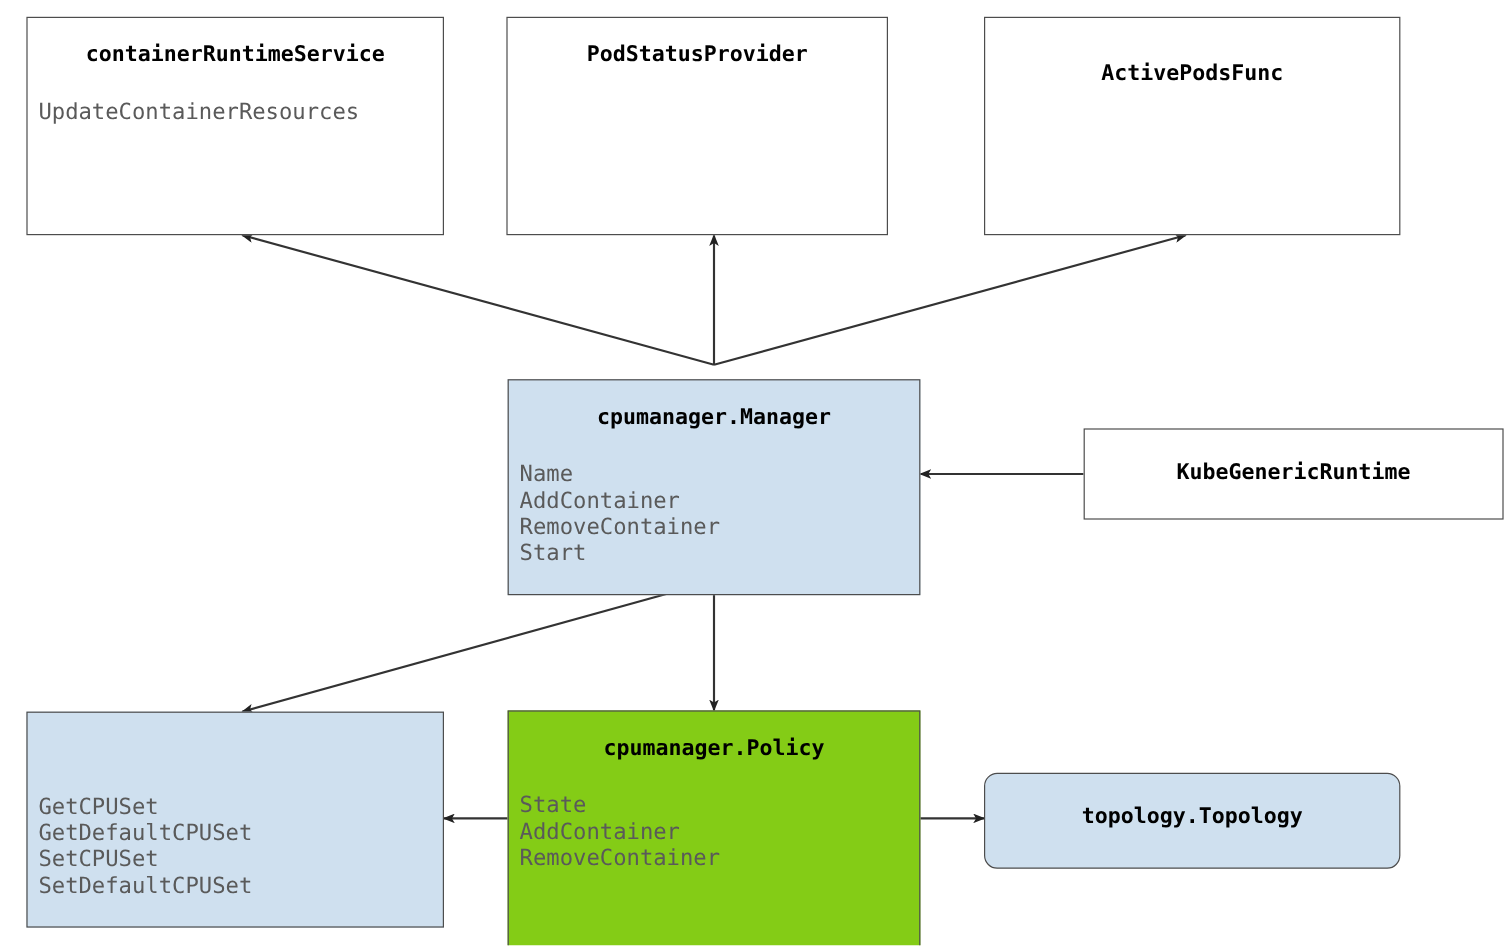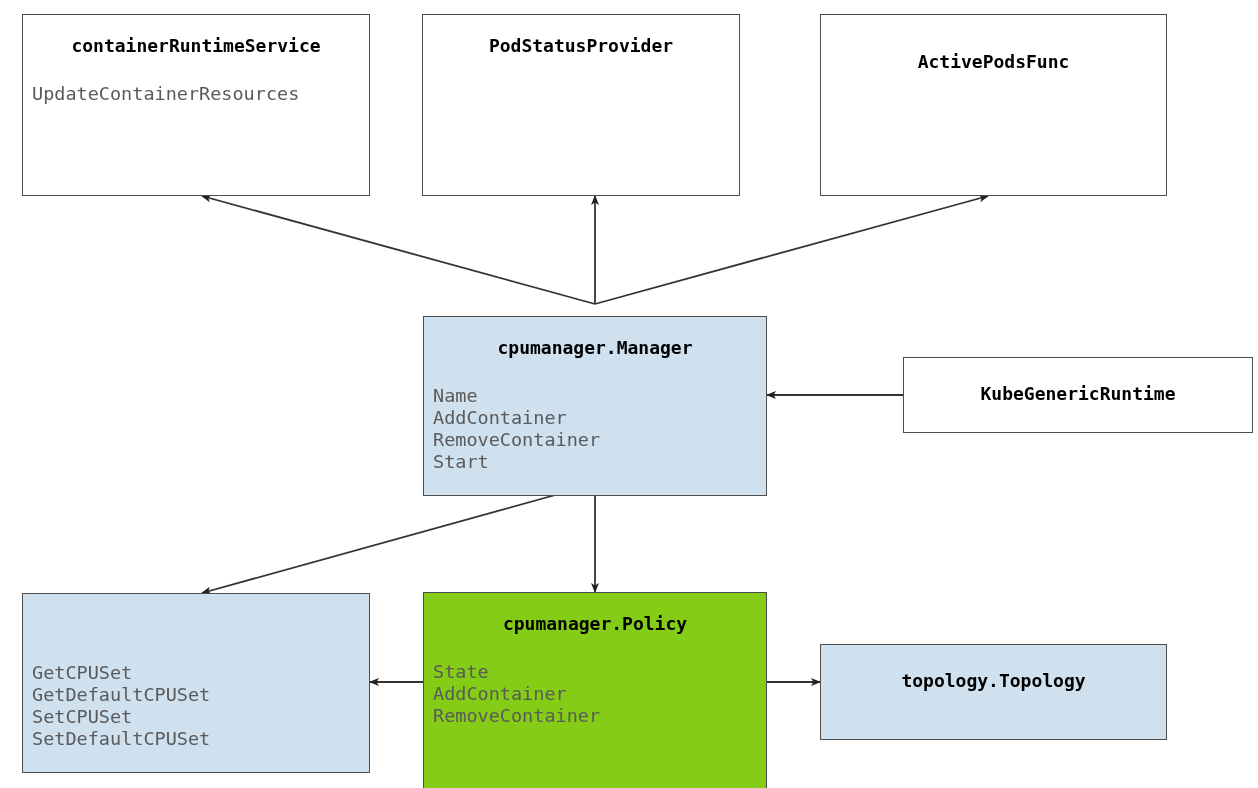--- a/index.html
+++ b/index.html
@@ -101,18 +101,18 @@
       <div class="node" style="left: 903px; top: 357px; width: 350px; height: 76px; border-color: rgb(77, 77, 77);">
         <div class="node-title" style="color: rgb(0, 0, 0); top: 25px;">KubeGenericRuntime</div>
       </div>
       <div class="node filled" style="left: 22px; top: 593px; width: 348px; height: 180px; background: rgb(207, 224, 239); border-color: rgb(77, 77, 77);">
         <div class="node-methods" style="top: 68px; color: rgb(90, 90, 90);"><span class="method-line">GetCPUSet</span><span class="method-line">GetDefaultCPUSet</span><span class="method-line">SetCPUSet</span><span class="method-line">SetDefaultCPUSet</span></div>
       </div>
       <div class="node filled" style="left: 423px; top: 592px; width: 344px; height: 225px; background: #84cc16; border-color: rgb(77, 77, 77);">
         <div class="node-title" style="color: rgb(0, 0, 0); top: 20px;">cpumanager.Policy</div>
         <div class="node-methods" style="top: 68px; color: rgb(90, 90, 90);"><span class="method-line">State</span><span class="method-line">AddContainer</span><span class="method-line">RemoveContainer</span></div>
       </div>
-      <div class="node filled" style="left: 820px; top: 644px; width: 347px; height: 96px; background: rgb(207, 224, 239); border-color: rgb(77, 77, 77);">
+      <div class="node filled" style="left: 820px; top: 644px; width: 347px; height: 80px; background: rgb(207, 224, 239); border-color: rgb(77, 77, 77); border-radius: 11px;">
         <div class="node-title" style="color: rgb(0, 0, 0); top: 25px;">topology.Topology</div>
       </div>
     </div>
 
 </div>
 
 </body></html>

